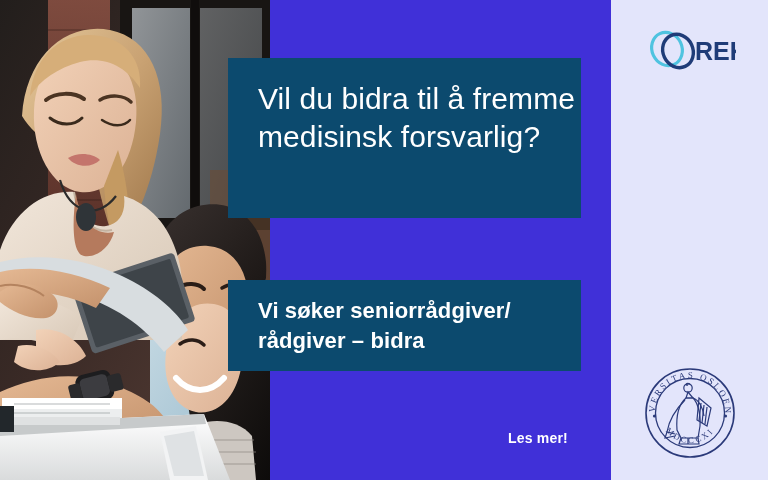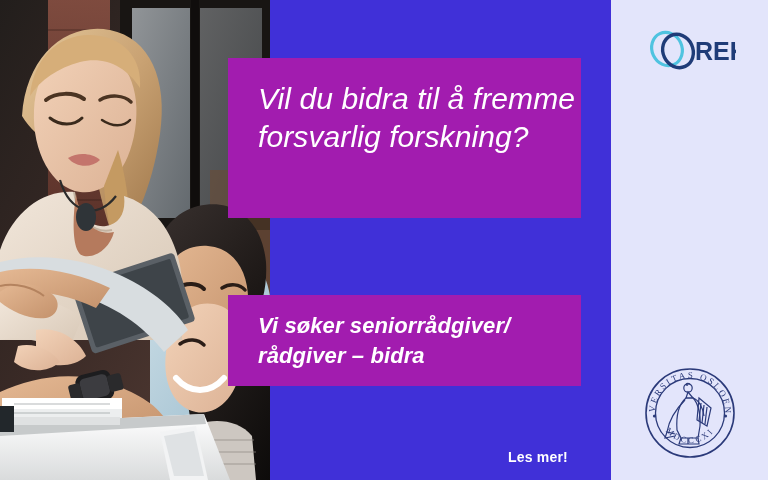--- a/index.html
+++ b/index.html
@@ -34,42 +34,41 @@
     width: 270px;
     height: 480px;
     overflow: hidden;
     background: #1c1a18;
   }
   .photo svg { display: block; }
 
   
   .textbox {
     position: absolute;
-    background: #a21caf;
+    background: #0c4a6e;
     box-sizing: border-box;
-    font-style: italic;
   }
   .box-headline {
     left: 228px;
     top: 58px;
     width: 353px;
     height: 160px;
     padding: 22px 28px 0 30px;
   }
   .box-headline .line {
     color: #ffffff;
     font-size: 30px;
     line-height: 38px;
     font-weight: 400;
     letter-spacing: 0.1px;
     white-space: nowrap;
   }
   .box-sub {
     left: 228px;
-    top: 295px;
+    top: 280px;
     width: 353px;
     height: 91px;
     padding: 16px 20px 0 30px;
   }
   .box-sub .line {
     color: #ffffff;
     font-size: 22px;
     line-height: 30px;
     font-weight: 700;
     letter-spacing: 0.1px;
@@ -78,21 +77,20 @@
 
   
   .cta {
     position: absolute;
     left: 508px;
     top: 430px;
     color: #ffffff;
     font-size: 14px;
     font-weight: 700;
     letter-spacing: 0.2px;
-    margin-top: 19px;
   }
 
   
   .rek-logo {
     position: absolute;
     left: 648px;
     top: 27px;
     width: 88px;
     height: 46px;
   }
@@ -272,21 +270,21 @@
 
       <path d="M160 432 L196 426 L208 480 L170 480 Z" fill="#f2f3f4"></path>
       <path d="M164 436 L194 431 L204 476 L174 476 Z" fill="#dfe2e4"></path>
 
       <rect x="0" y="406" width="14" height="26" fill="#22272b"></rect>
     </svg>
   </div>
 
   <div class="textbox box-headline">
     <div class="line">Vil du bidra til å fremme</div>
-    <div class="line">forsvarlig forskning?</div>
+    <div class="line">medisinsk forsvarlig?</div>
   </div>
 
   <div class="textbox box-sub">
     <div class="line">Vi søker seniorrådgiver/</div>
     <div class="line">rådgiver – bidra</div>
   </div>
 
   <div class="cta">Les mer!</div>
 
   <div class="rek-logo">

